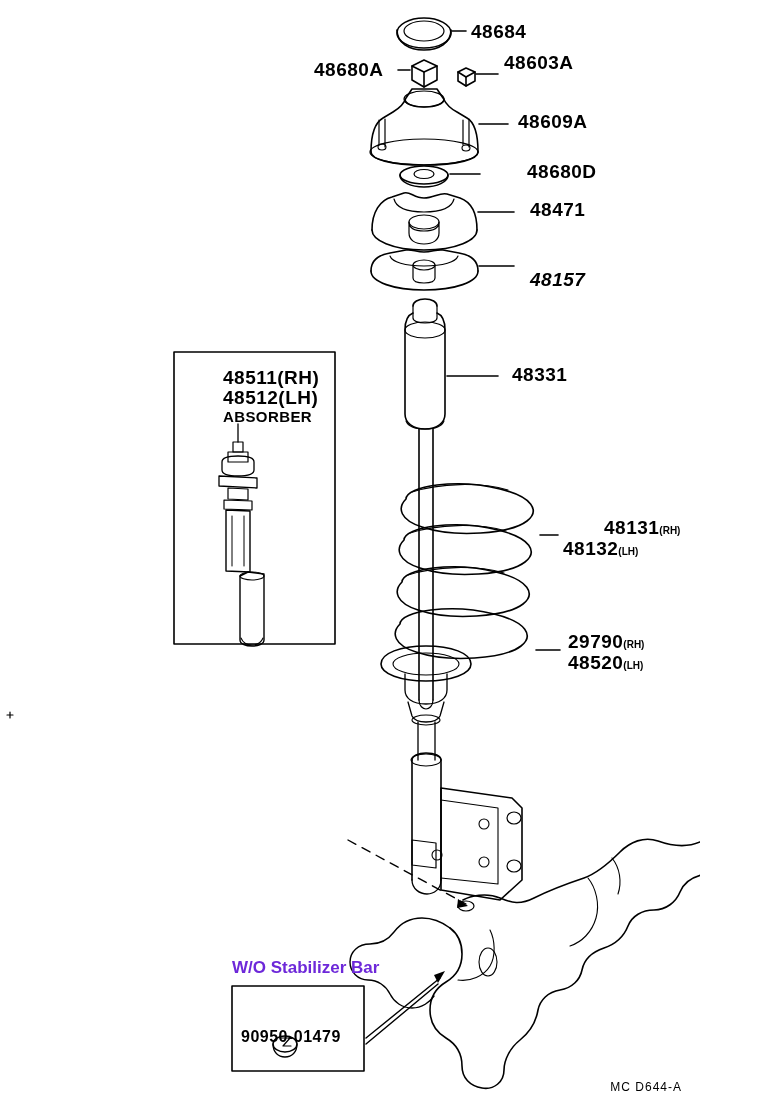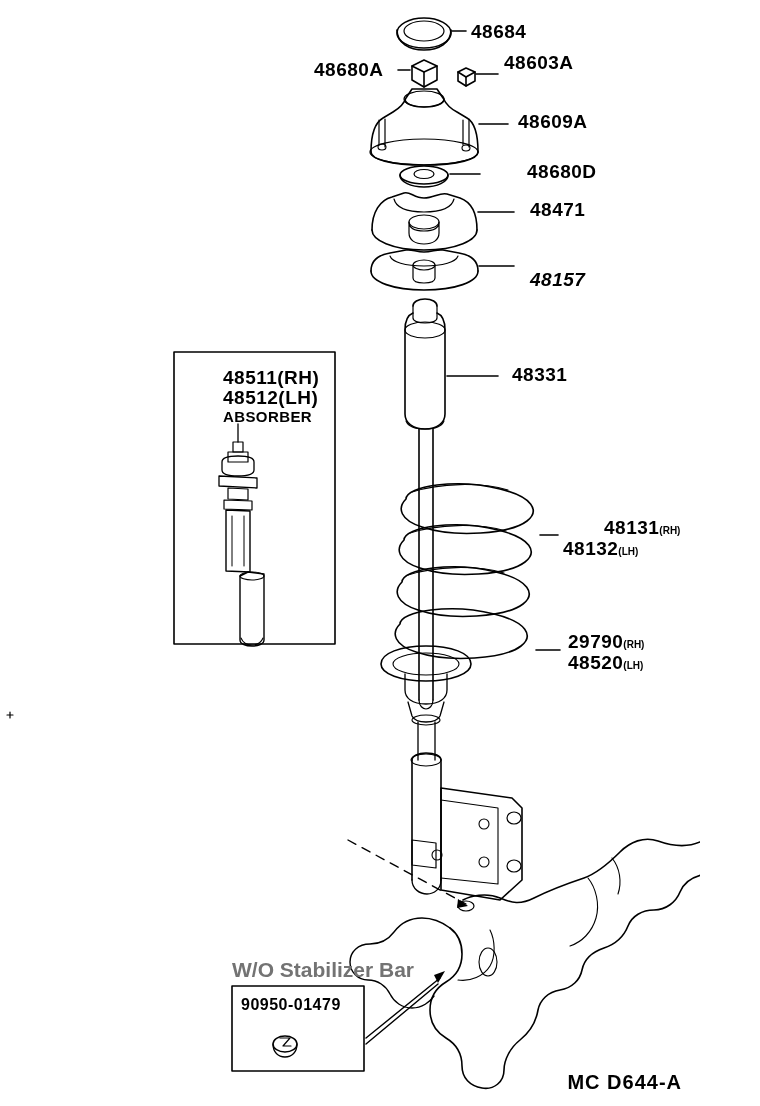--- a/index.html
+++ b/index.html
@@ -35,41 +35,42 @@
   }
   .label .sub {
     font-size: 10px;
     font-weight: bold;
     letter-spacing: 0;
     vertical-align: baseline;
   }
   .label-box-title {
     position: absolute;
     font-family: "Liberation Sans", sans-serif;
-    font-size: 21px;
-    font-weight: bold;
-    color: #737373;
+    font-size: 17px;
+    font-weight: bold;
+    color: #6d28d9;
     white-space: nowrap;
   }
   .label-code {
     position: absolute;
     font-family: "Liberation Sans", sans-serif;
     font-size: 16px;
     font-weight: bold;
     color: #000000;
     white-space: nowrap;
     letter-spacing: 0.5px;
+    margin-top: 32px;
   }
   .sheet-code {
     position: absolute;
     right: 18px;
     bottom: 12px;
     font-family: "Liberation Sans", sans-serif;
-    font-size: 20px;
-    font-weight: bold;
+    font-size: 12px;
+    font-weight: normal;
     color: #000000;
     letter-spacing: 1px;
   }
   .absorber-block {
     position: absolute;
     left: 203px;
     top: 368px;
     width: 130px;
     line-height: 1.05;
     margin-left: 20px;

